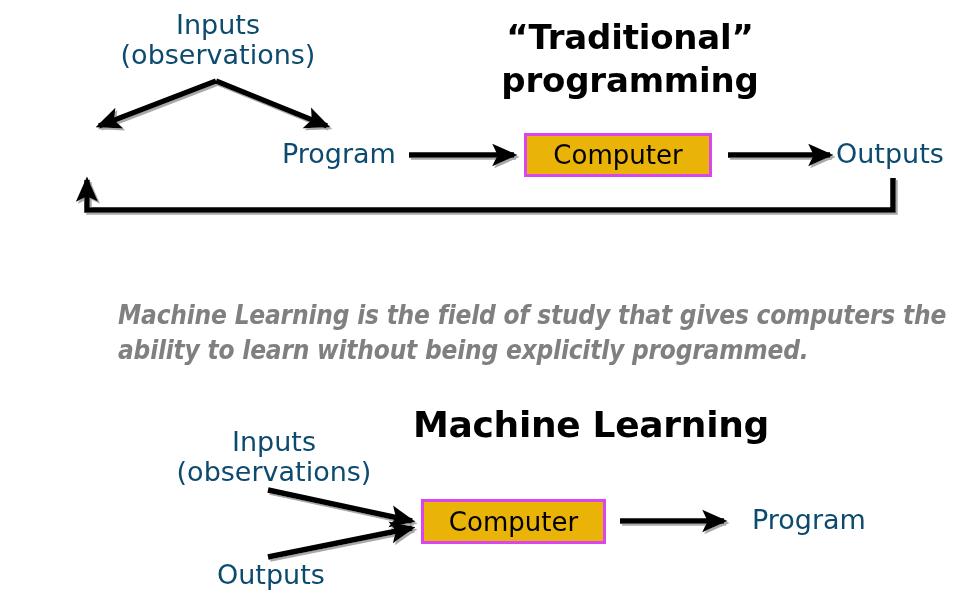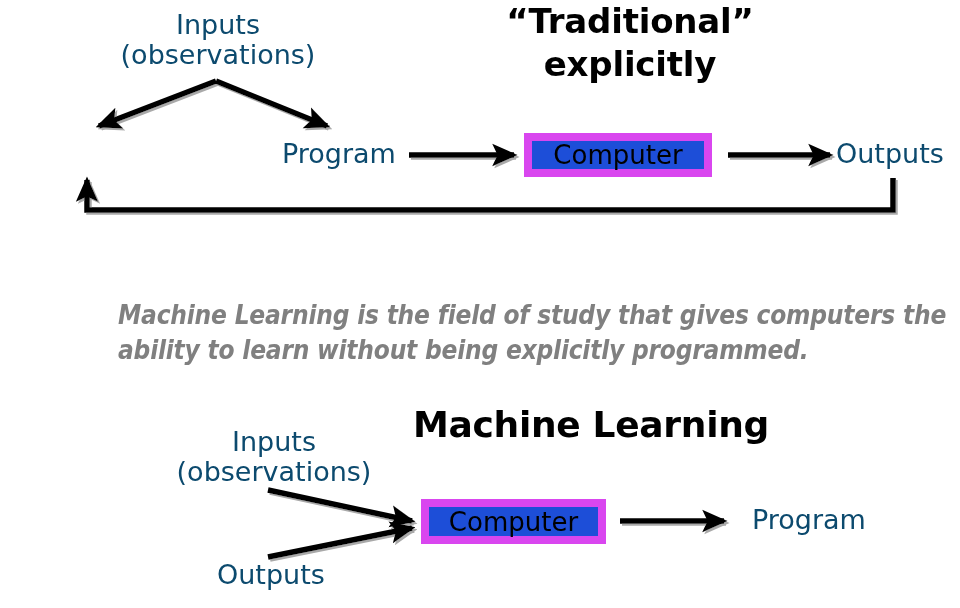--- a/index.html
+++ b/index.html
@@ -53,22 +53,22 @@
     letter-spacing: -0.2px;
   }
   .title-ml {
     font-size: 36px;
     letter-spacing: -0.3px;
   }
 
   .box {
     position: absolute;
     box-sizing: border-box;
-    border: 8px solid #d946ef;
-    background: #1d4ed8;
+    border: 3px solid #d946ef;
+    background: #eab308;
     display: flex;
     align-items: center;
     justify-content: center;
     font-family: "DejaVu Sans", sans-serif;
     font-size: 26px;
     color: #000000;
   }
 
   .quote {
     position: absolute;
@@ -111,23 +111,23 @@
       <path d="M 893 178 L 893 210 L 87 210 L 87 180" marker-end="url(#ah)"></path>
 
       <path d="M 268 490 L 412 521" marker-end="url(#ah)"></path>
 
       <path d="M 268 557 L 412 528" marker-end="url(#ah)"></path>
 
       <path d="M 620 521 L 724 521" marker-end="url(#ah)"></path>
     </g>
   </svg>
 
-  <div class="title title-trad" style="left:450px; top:0; width:360px;">
+  <div class="title title-trad" style="left:450px; top:16px; width:360px;">
     <div>“Traditional”</div>
-    <div>explicitly</div>
+    <div>programming</div>
   </div>
 
   <div class="lbl center" style="left:88px; top:10px; width:260px;">
     <div>Inputs</div>
     <div>(observations)</div>
   </div>
 
 
   <div class="lbl" style="left:282px; top:139px;">Program</div>
 

